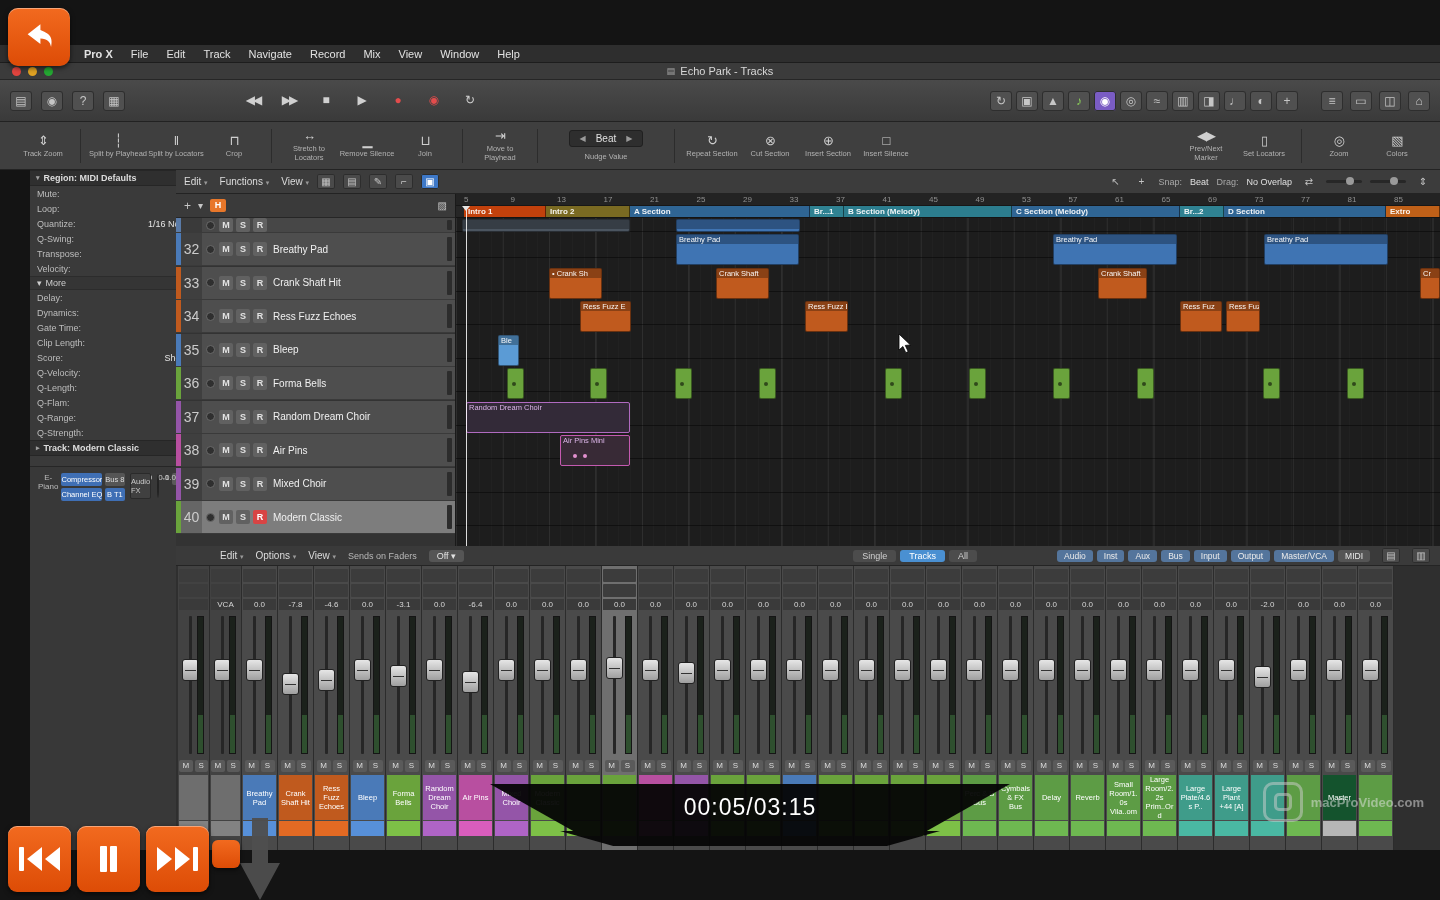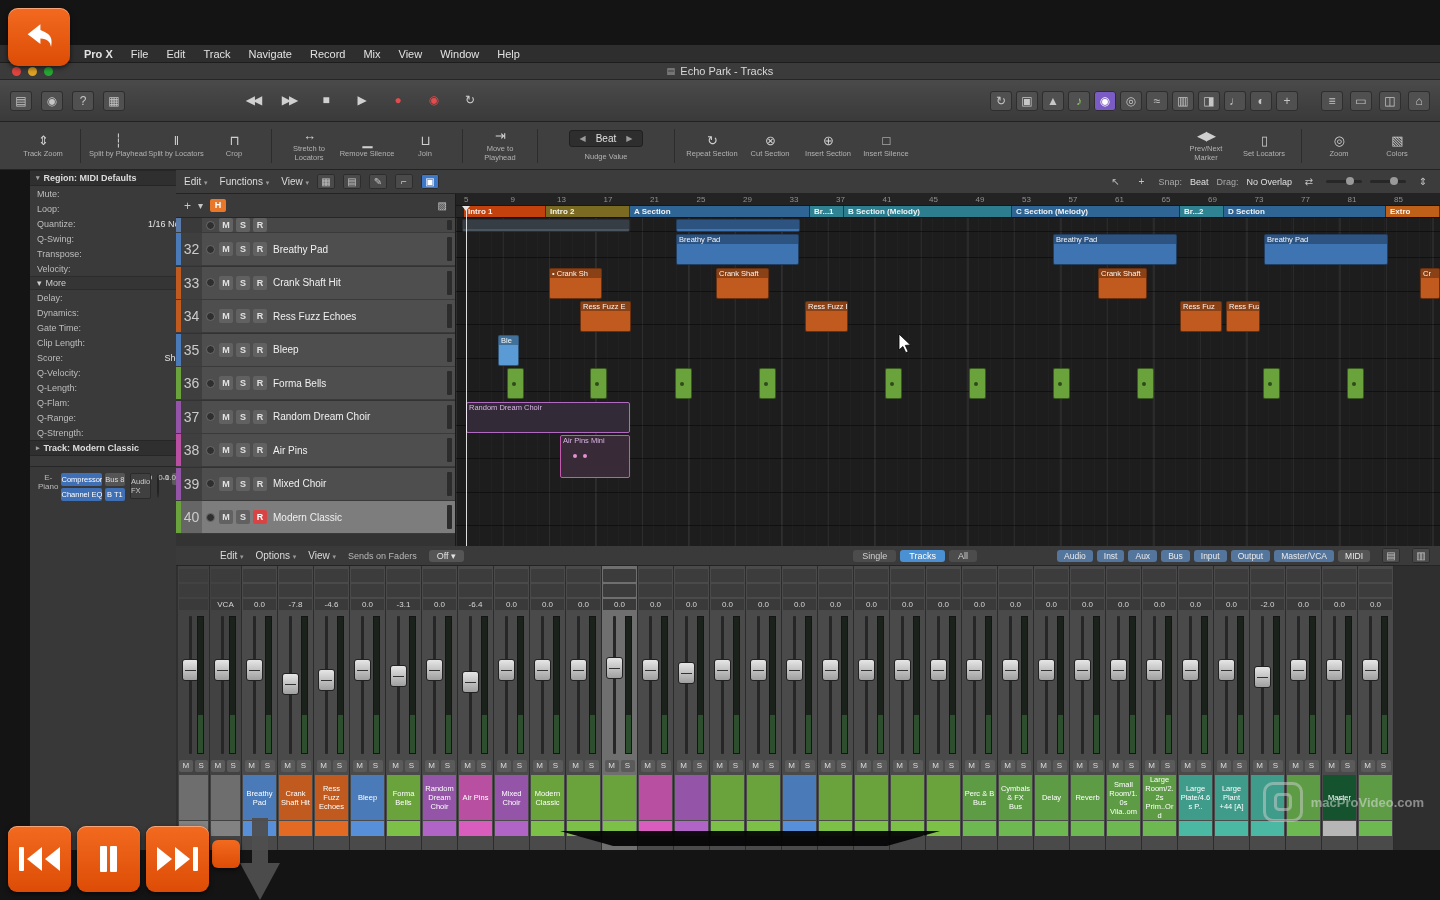--- a/index.html
+++ b/index.html
@@ -752,21 +752,21 @@
   </div>
         <div class="clip" style="left:891px;top:150px;width:17px;height:31px;background:#6aa33c;">
 
     <span class="clip-dot"></span>
 
   </div>
         <div class="clip outline" style="left:10px;top:183.5px;width:164px;height:31px;background:#332a38;border:1px solid #b06ac0;">
     <span class="clip-label">Random Dream Choir</span>
 
   </div>
-        <div class="clip outline" style="left:104px;top:217px;width:70px;height:43px;background:#382a36;border:1px solid #c45ab0;">
+        <div class="clip outline" style="left:104px;top:217px;width:70px;height:31px;background:#382a36;border:1px solid #c45ab0;">
     <span class="clip-label">Air Pins Mini</span>
 
     <span class="clip-dot d2"></span>
           <span class="clip-dot d3"></span>
   </div>
       </div>
     <div id="playhead"></div>
   </div>
 
   <div id="mixer">
@@ -1362,20 +1362,23 @@
         <span class="vbar"></span>
       </div>
     <div class="ovbtn">
         <span class="t-right"></span>
         <span class="t-right"></span>
         <span class="vbar" style="width:5px;height:24px"></span>
       </div>
   </div>
   <div id="ov-stop"></div>
   <div id="ov-arrow"></div>
+  <div id="ov-time">
+      <span>00:05/03:15</span>
+    </div>
   <div id="ov-time2"></div>
   <div id="wm">
     <span class="logo">
         <i></i>
       </span>
     <span class="txt">macProVideo.com</span>
   </div>
 
   <svg id="cursor" width="15" height="21" viewBox="0 0 15 21">
     <path d="M1 1 L12.5 12 L7.3 12.4 L10.2 18.6 L7.8 19.7 L4.9 13.5 L1 17 Z" fill="#ffffff" stroke="#000000" stroke-width="0.8"></path>

